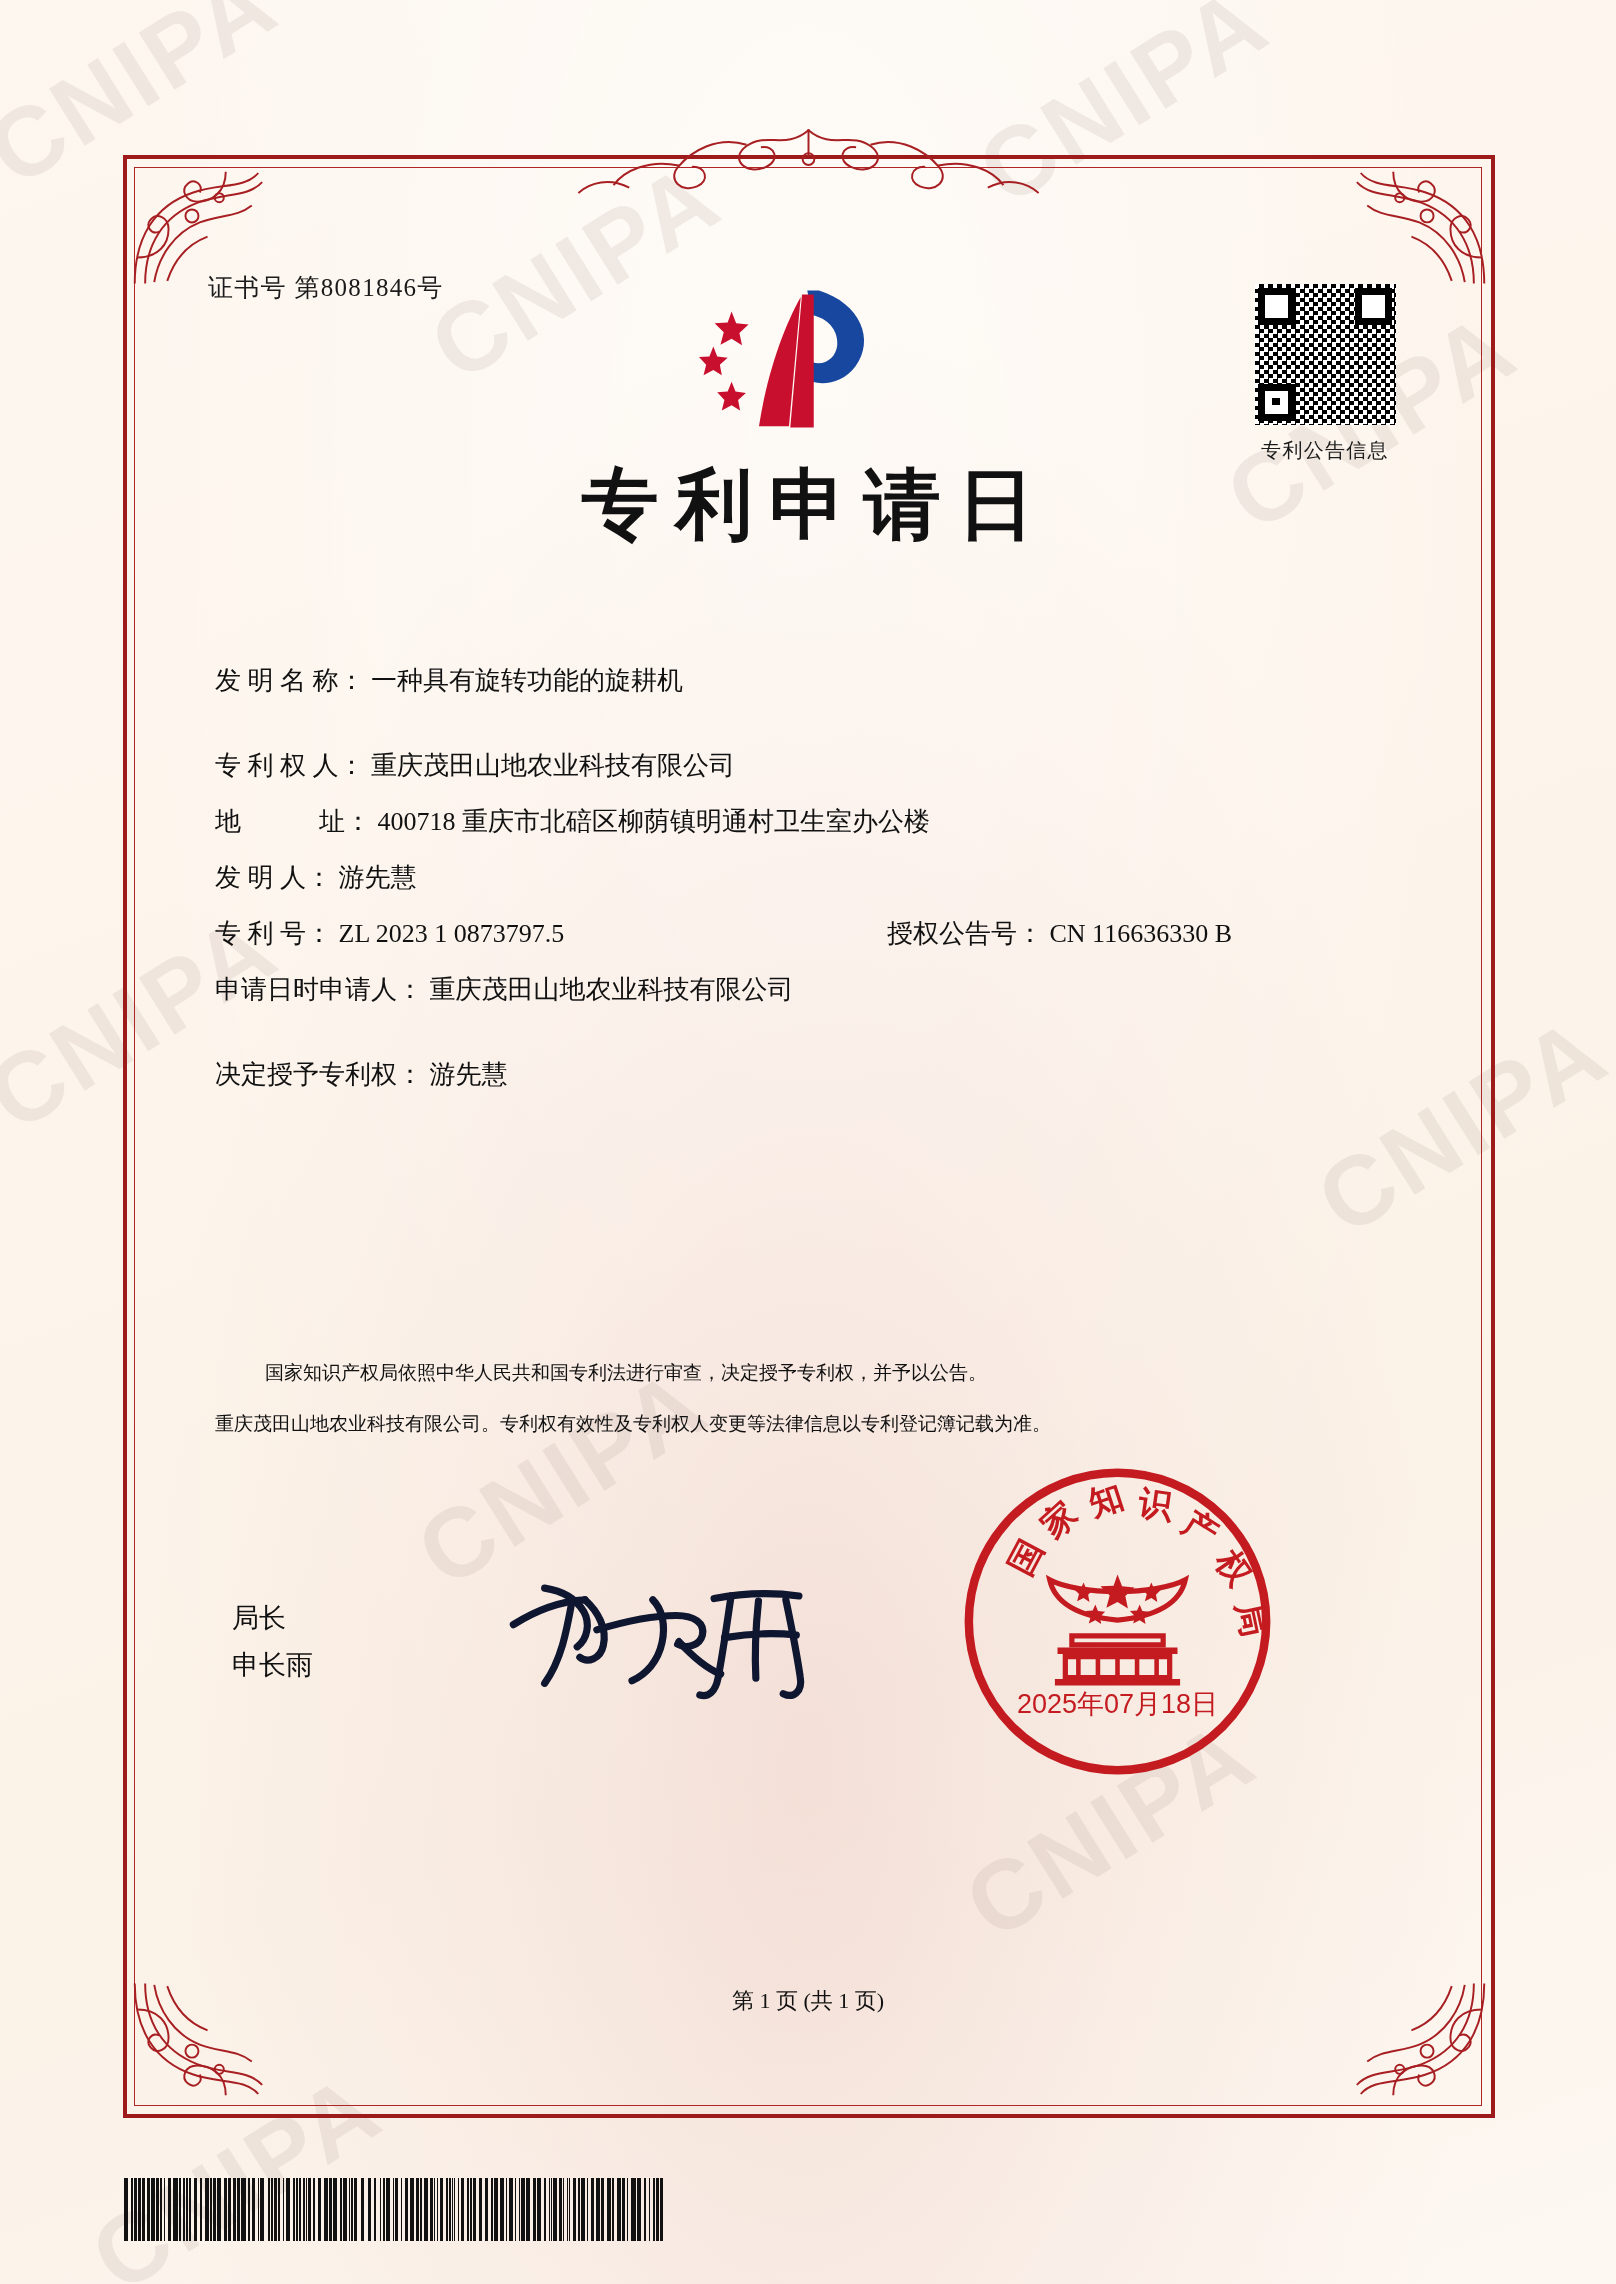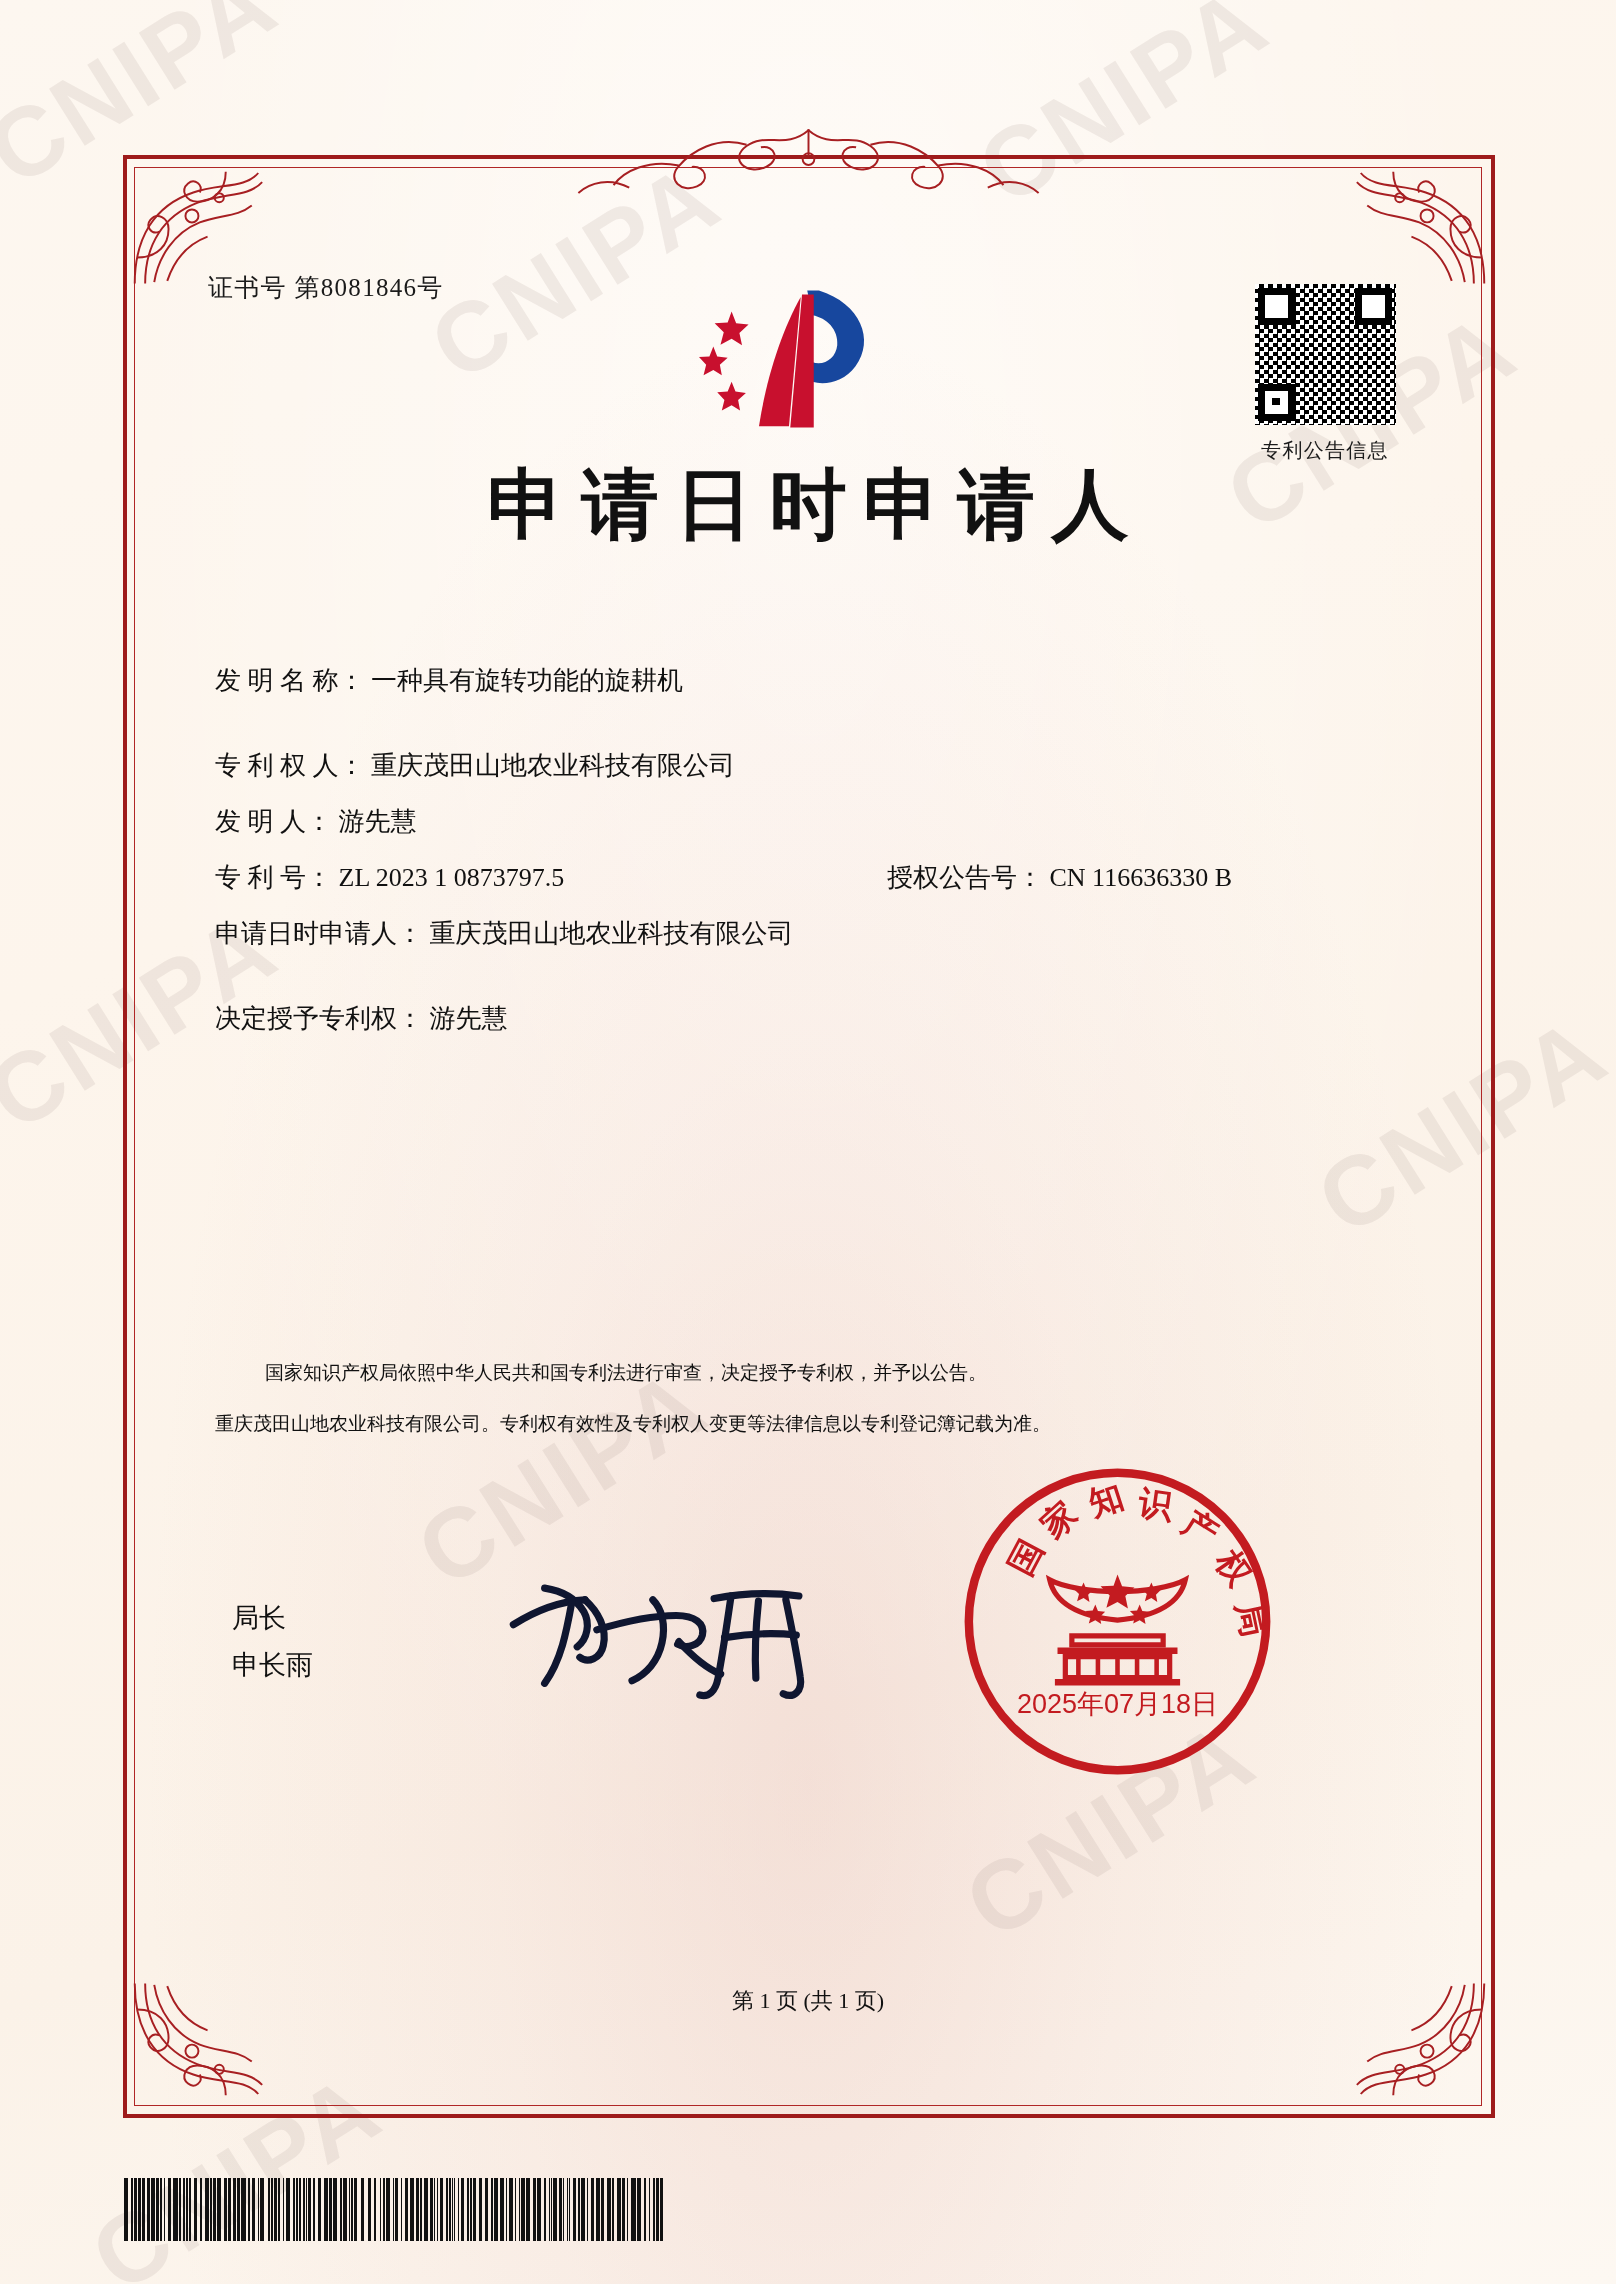--- a/index.html
+++ b/index.html
@@ -360,36 +360,40 @@
       </svg>
     </div>
 
     <div class="qr-block">
       <div class="qr-code">
           <span class="qr-eye"></span>
         </div>
       <div class="qr-caption">专利公告信息</div>
     </div>
 
-    <div class="doc-title">申请日时申请人</div>
+    <div class="doc-title">专利申请日</div>
 
     <div class="fields">
 
       <div class="field-row">
         <span class="lbl">发 明 名 称：</span>
         <span class="val">一种具有旋转功能的旋耕机</span>
       </div>
 
       <div class="spacer-lg"></div>
 
       <div class="field-row">
         <span class="lbl">专 利 权 人：</span>
         <span class="val">重庆茂田山地农业科技有限公司</span>
       </div>
 
+      <div class="field-row">
+        <span class="lbl">地　　　址：</span>
+        <span class="val">400718 重庆市北碚区柳荫镇明通村卫生室办公楼</span>
+      </div>
 
       <div class="field-row">
         <span class="lbl">发 明 人：</span>
         <span class="val">游先慧</span>
       </div>
 
       <div class="field-row">
         <span class="lbl">专 利 号：</span>
         <span class="val">ZL 2023 1 0873797.5</span>
         <span class="col2">

